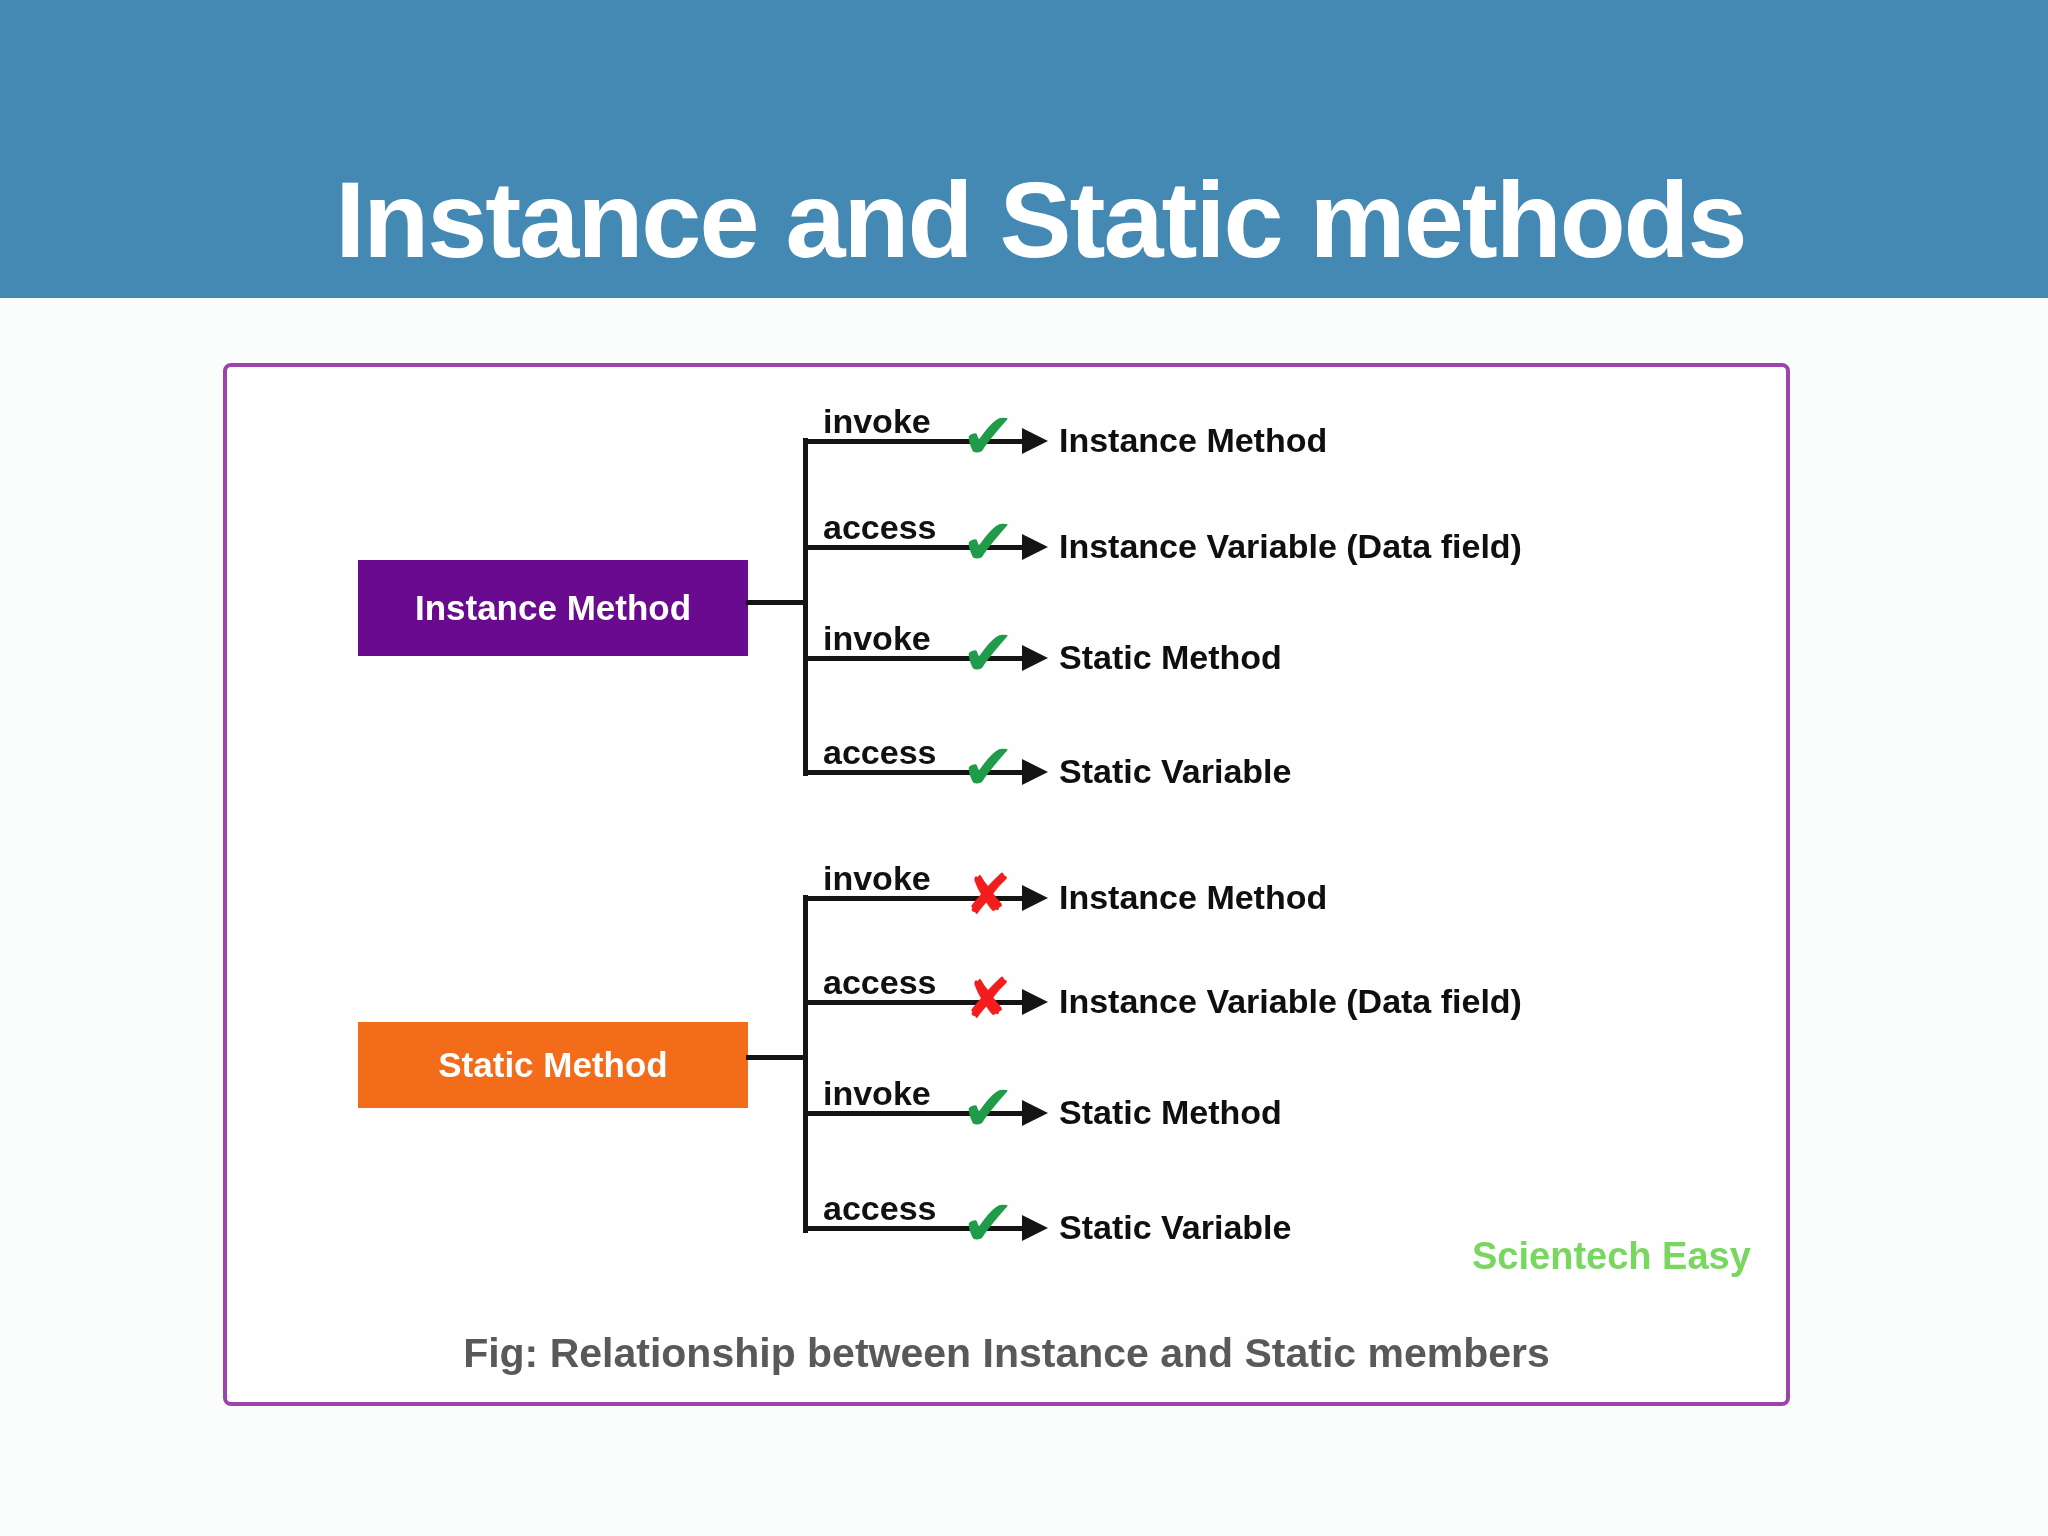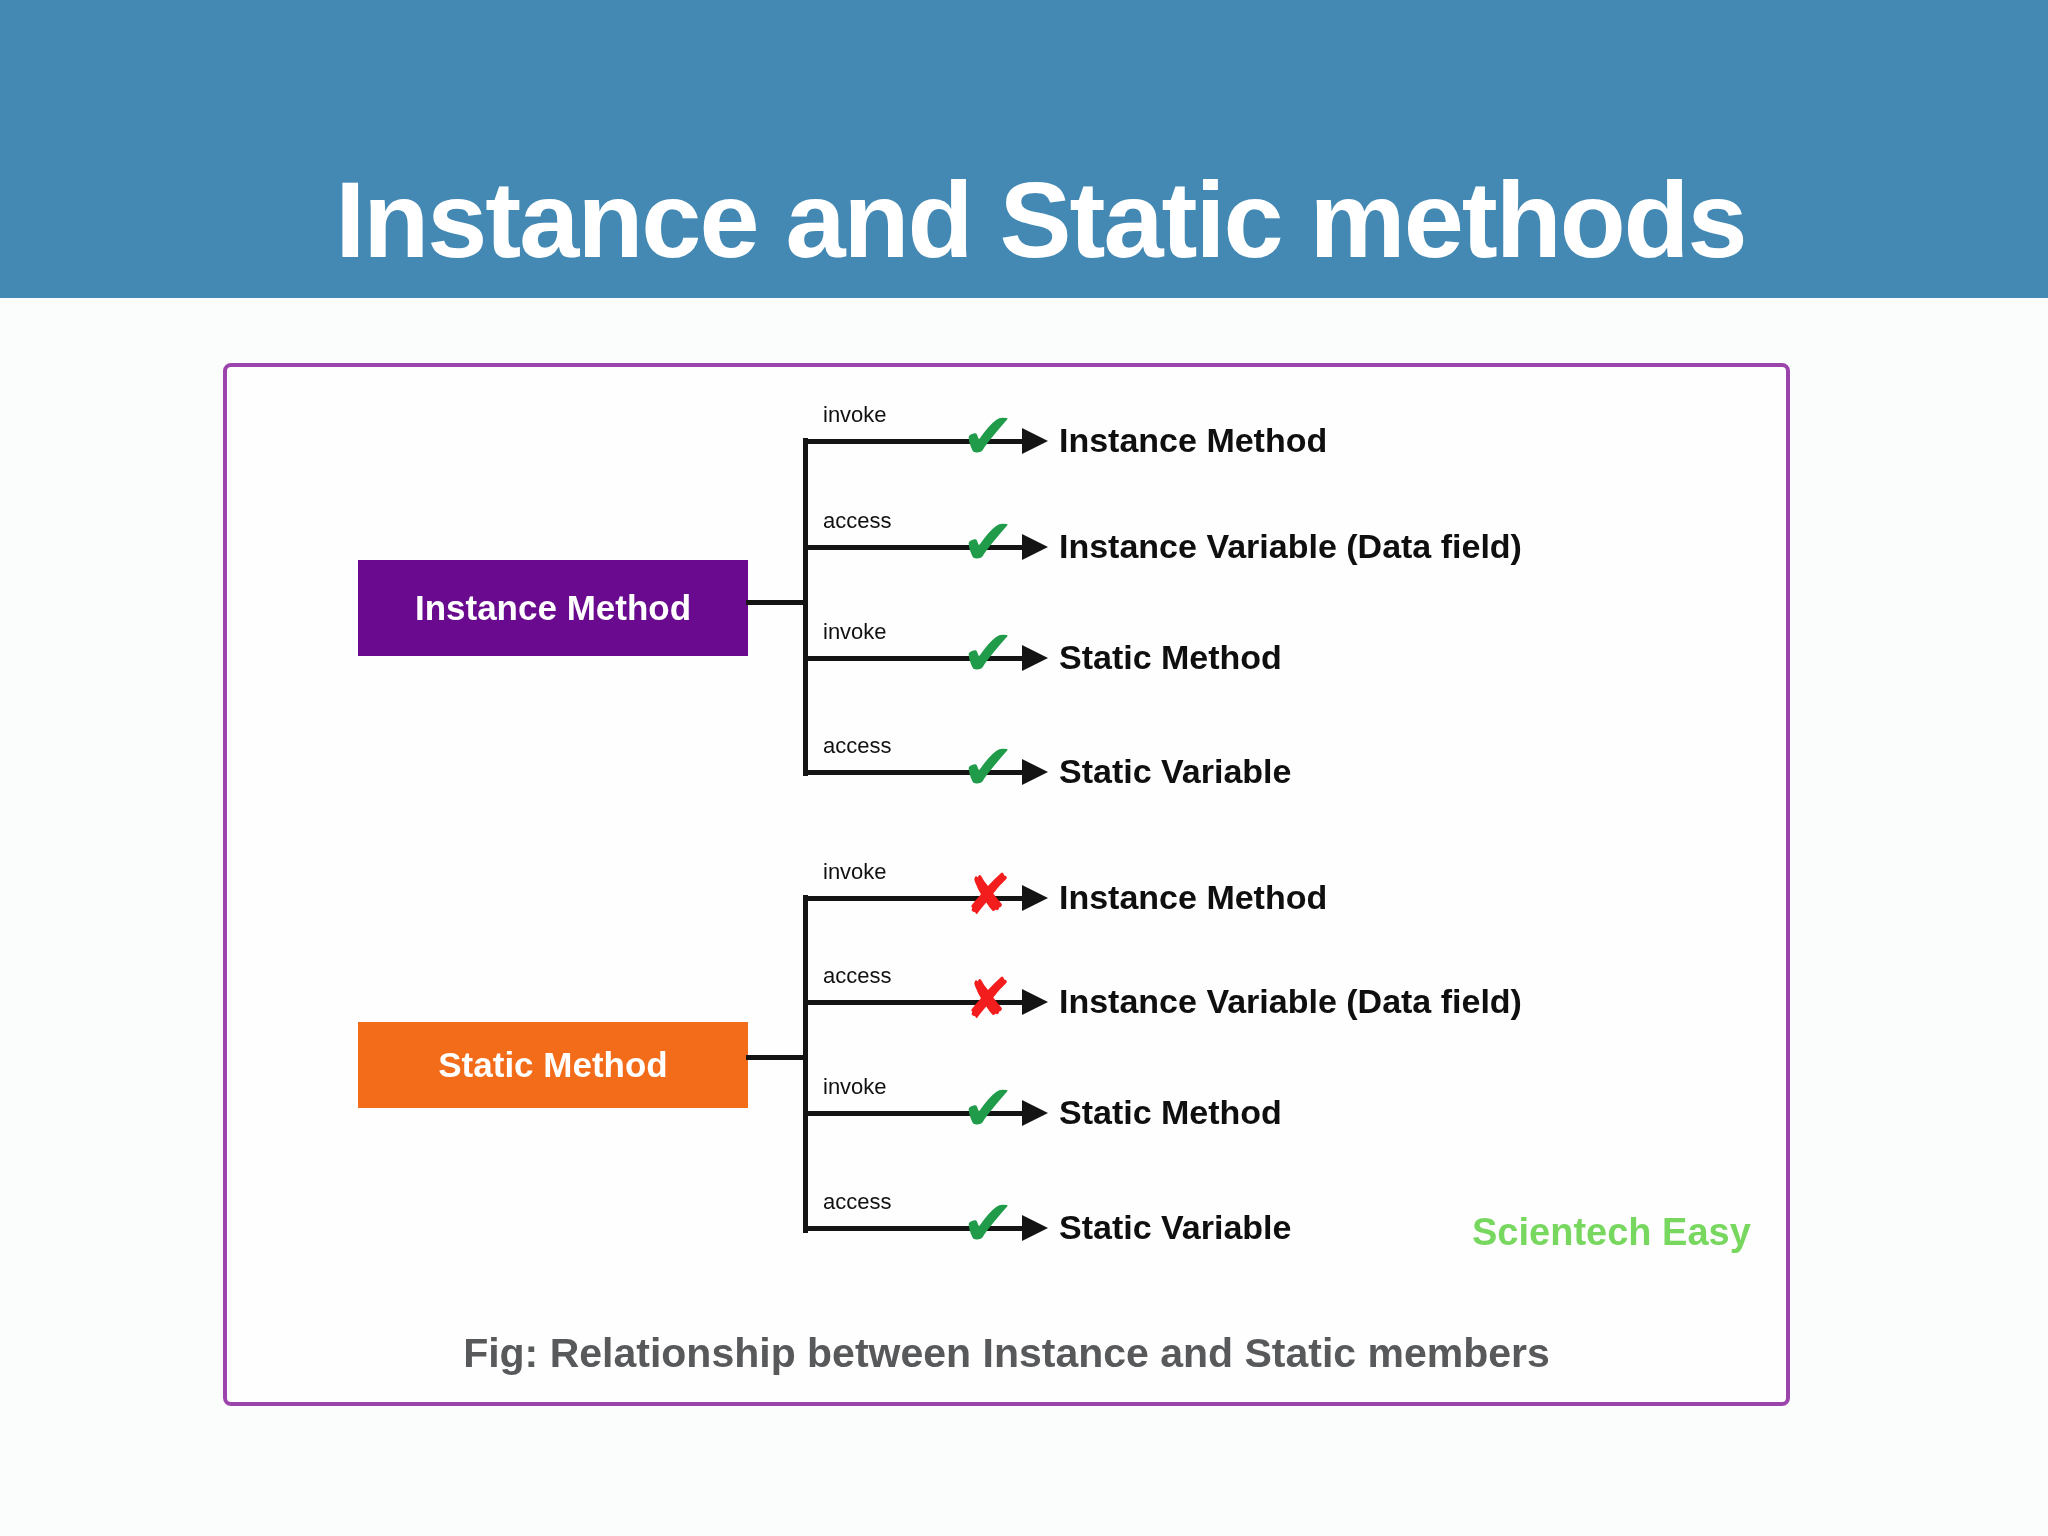--- a/index.html
+++ b/index.html
@@ -52,36 +52,36 @@
   .g2r1{top:486px} .g2r2{top:590px} .g2r3{top:701px} .g2r4{top:816px}
 
   .hline { position:absolute; left:0; top:43px; width:219px; height:5px; background:#141414; }
   .arrowhead {
     position:absolute; left:219px; top:32px; width:0; height:0;
     border-top:13px solid transparent; border-bottom:13px solid transparent;
     border-left:26px solid #141414;
   }
   .action-label {
     position:absolute; left:20px; top:6px;
-    font-size:22px; font-weight:normal; color:#111111;
+    font-size:34px; font-weight:bold; color:#111111;
   }
   .mark {
     position:absolute; left:140px; width:90px; text-align:center;
     font-family:"DejaVu Sans",sans-serif; line-height:1;
   }
   .mark-allowed { top:8px;  font-size:64px; color:#209b4a; }
   .mark-denied  { top:14px; font-size:56px; font-weight:bold; color:#f21d1c; }
   .target-label {
     position:absolute; left:256px; top:25px;
     font-size:34px; font-weight:bold; color:#0f0f0f; white-space:nowrap;
   }
 
   
   .watermark {
-    position:absolute; left:1245px; top:844px;
+    position:absolute; left:1245px; top:868px;
     font-size:38px; font-weight:bold; color:#77d75e; white-space:nowrap;
   }
   .caption {
     position:absolute; left:0; top:963px; width:100%; text-align:center;
     font-size:41px; font-weight:bold; color:#58595b;
   }
 </style>
 </head>
 <body>
 

